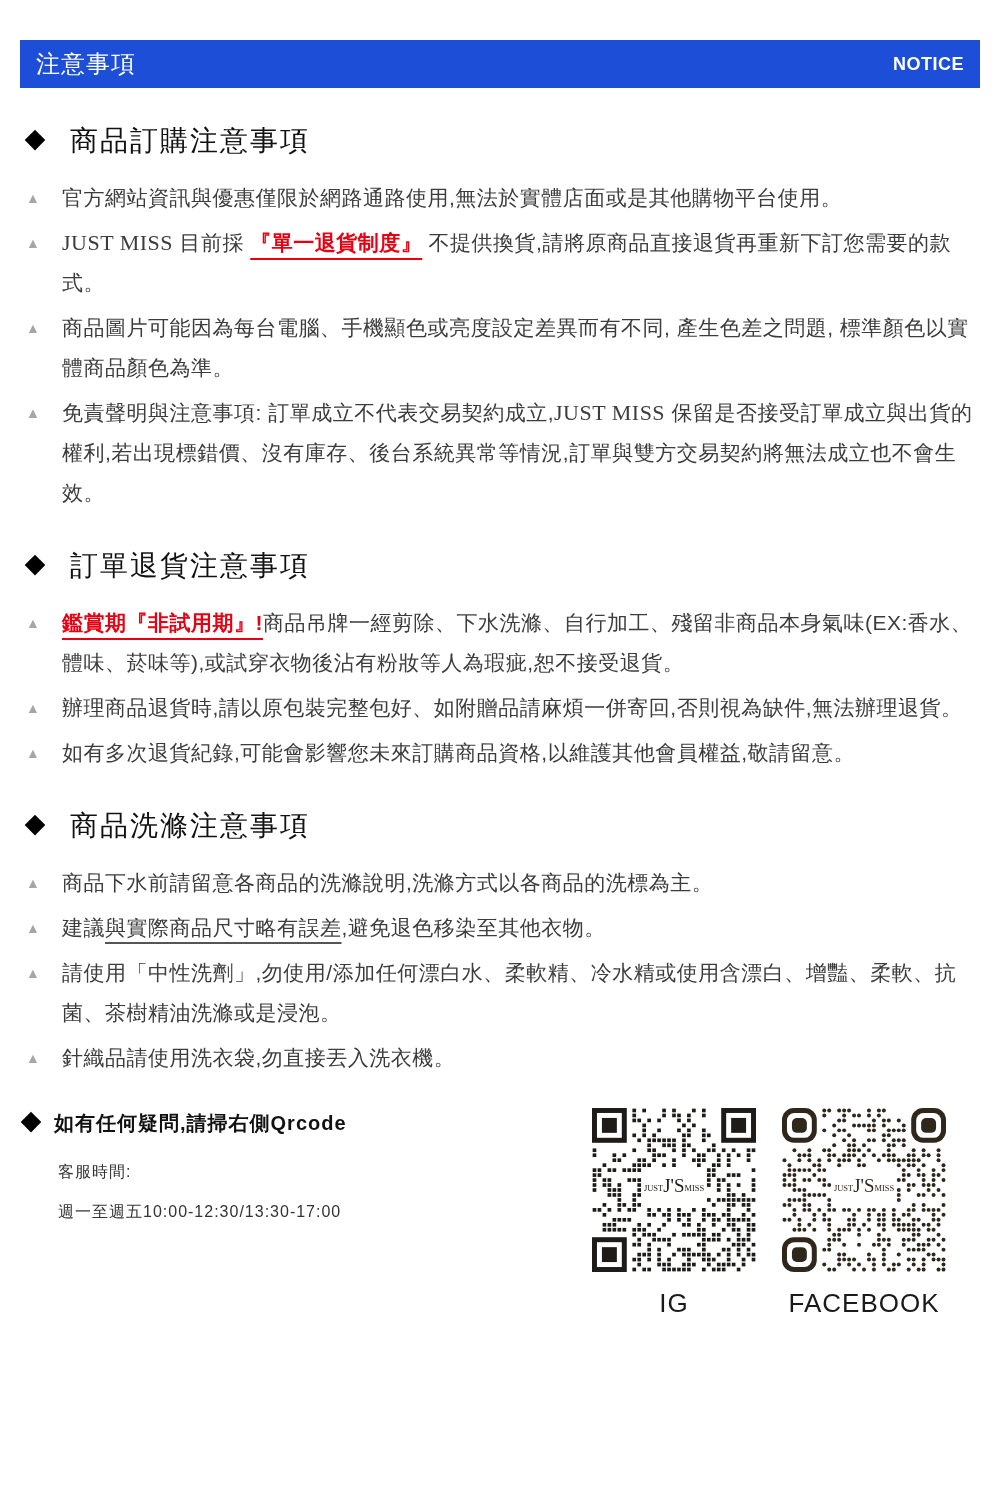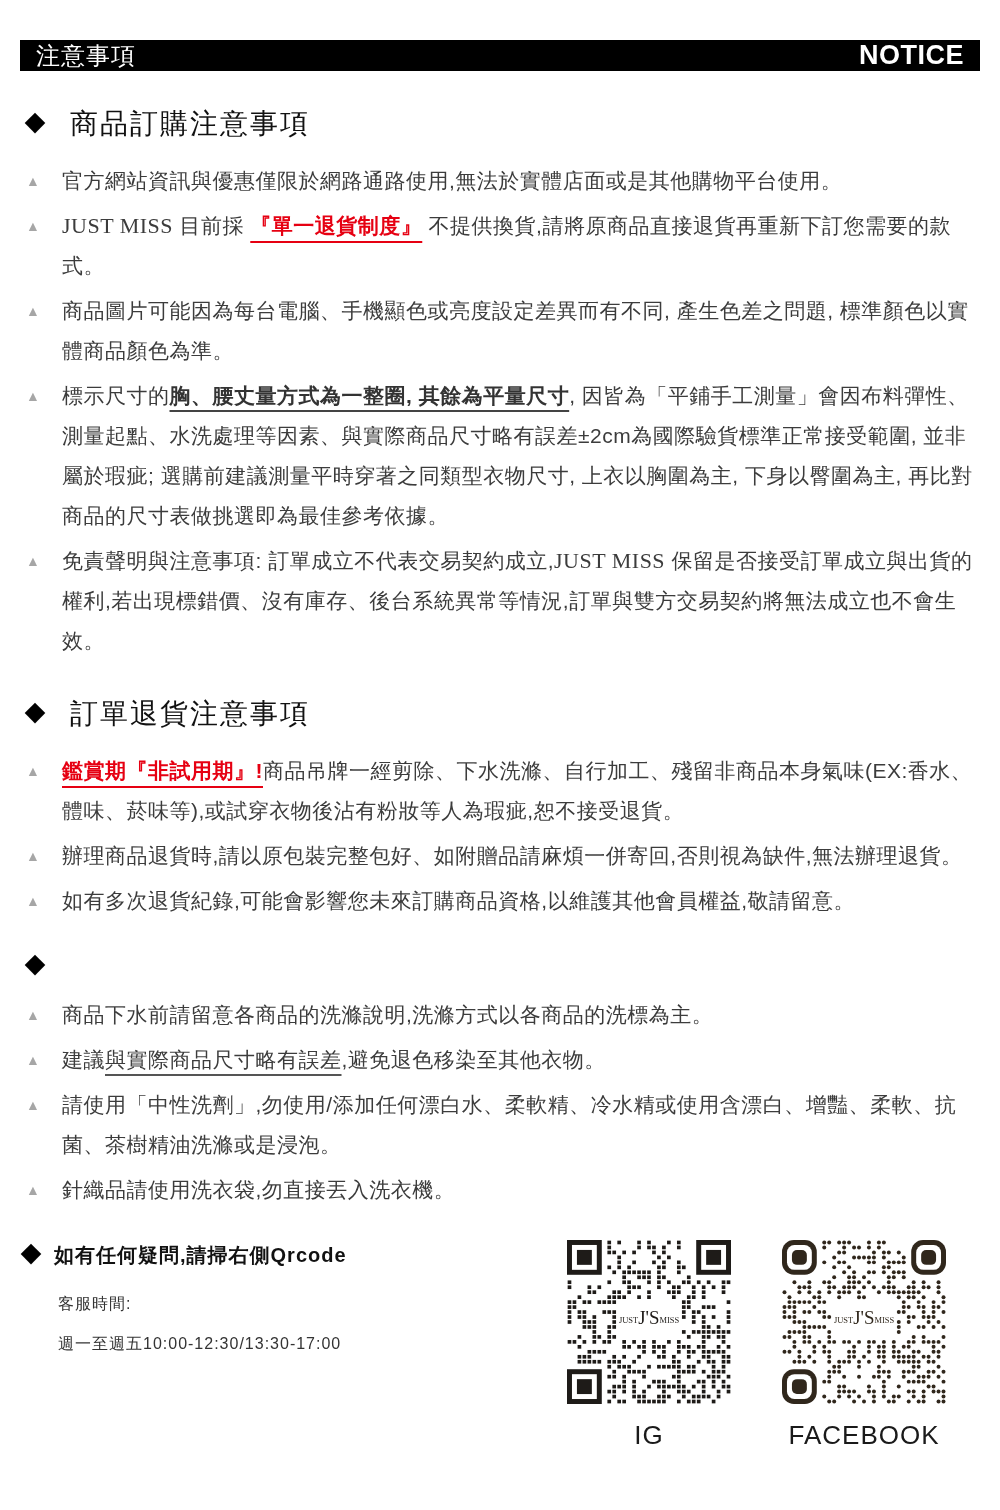--- a/index.html
+++ b/index.html
@@ -5,26 +5,26 @@
   * { margin:0; padding:0; box-sizing:border-box; }
   html,body { background:#fff; }
   body{
     width:1000px; height:1510px; margin:0 auto; position:relative;
     font-family:"Liberation Sans", sans-serif; color:#3a3a3a; overflow:hidden;
   }
   .page{ padding:40px 20px 0 20px; }
 
   
   .titlebar{
-    background:#000000; color:#fff; height:31px;
+    background:#1d4ed8; color:#fff; height:48px;
     display:flex; align-items:center; justify-content:space-between;
     padding:0 16px;
   }
   .titlebar .zh{ font-size:24px; font-weight:500; letter-spacing:1px; }
-  .titlebar .en{ font-size:27px; font-weight:700; letter-spacing:.5px; }
+  .titlebar .en{ font-size:18px; font-weight:700; letter-spacing:.5px; }
 
   
   .sec-head{
     display:flex; align-items:center; gap:12px;
     margin:34px 0 18px 4px; color:#111;
   }
   .sec-head .diamond{ font-size:22px; line-height:1; color:#000; }
   .sec-head .ht{ font-size:28px; font-weight:400; letter-spacing:2px;margin-left:12px; }
 
   
@@ -55,21 +55,21 @@
 
   
   .contact{ display:flex; margin-top:30px; }
   .contact-left{ flex:1 1 auto; }
   .c-head{ display:flex; align-items:center; gap:12px; color:#111; }
   .c-head .diamond{ font-size:22px; color:#000; }
   .c-head .ht{ font-size:20px; font-weight:700; letter-spacing:1px; }
   .c-lines{ margin-top:14px; padding-left:38px; }
   .c-lines div{ font-size:16px; line-height:40px; letter-spacing:1px; color:#333; }
 
-  .qr-wrap{ display:flex; gap:51px; padding-right:34px; }
+  .qr-wrap{ display:flex; gap:26px; padding-right:34px; }
   .qr-block{ display:flex; flex-direction:column; align-items:center; }
   .qr-box{ width:164px; height:164px; }
   .qr-label{
     margin-top:16px; font-size:26px; font-weight:500; color:#1a1a1a;
     letter-spacing:1px; text-align:right;
   }
 </style>
 </head>
 <body>
 
@@ -92,21 +92,20 @@
     <li class="item">
       <span class="tri">▲</span>
       <span class="txt"><span class="brand">JUST MISS</span><span> 目前採 </span><span class="red-u">『單一退貨制度』</span><span> 不提供換貨,請將原商品直接退貨再重新下訂您需要的款式。</span></span>
     </li>
     <li class="item">
       <span class="tri">▲</span>
       <span class="txt">商品圖片可能因為每台電腦、手機顯色或亮度設定差異而有不同, 產生色差之問題, 標準顏色以實體商品顏色為準。</span>
     </li>
     <li class="item">
       <span class="tri">▲</span>
-      <span class="txt"><span>標示尺寸的</span><span class="u-bold">胸、腰丈量方式為一整圈, 其餘為平量尺寸</span><span>, 因皆為「平鋪手工測量」會因布料彈性、測量起點、水洗處理等因素、與實際商品尺寸略有誤差±2cm為國際驗貨標準正常接受範圍, 並非屬於瑕疵; 選購前建議測量平時穿著之同類型衣物尺寸, 上衣以胸圍為主, 下身以臀圍為主, 再比對商品的尺寸表做挑選即為最佳參考依據。</span></span>
     </li>
     <li class="item">
       <span class="tri">▲</span>
       <span class="txt"><span>免責聲明與注意事項: 訂單成立不代表交易契約成立,</span><span class="brand">JUST MISS</span><span> 保留是否接受訂單成立與出貨的權利,若出現標錯價、沒有庫存、後台系統異常等情況,訂單與雙方交易契約將無法成立也不會生效。</span></span>
     </li>
   </ul>
 
   <div class="sec-head">
     <span class="diamond">◆</span>
     <span class="ht">訂單退貨注意事項</span>
@@ -121,20 +120,21 @@
       <span class="txt">辦理商品退貨時,請以原包裝完整包好、如附贈品請麻煩一併寄回,否則視為缺件,無法辦理退貨。</span>
     </li>
     <li class="item">
       <span class="tri">▲</span>
       <span class="txt">如有多次退貨紀錄,可能會影響您未來訂購商品資格,以維護其他會員權益,敬請留意。</span>
     </li>
   </ul>
 
   <div class="sec-head">
     <span class="diamond">◆</span>
+    <span class="ht">商品洗滌注意事項</span>
   </div>
   <ul class="notice">
     <li class="item">
       <span class="tri">▲</span>
       <span class="txt">商品下水前請留意各商品的洗滌說明,洗滌方式以各商品的洗標為主。</span>
     </li>
     <li class="item">
       <span class="tri">▲</span>
       <span class="txt"><span>建議</span><span class="u">與實際商品尺寸略有誤差</span><span>,避免退色移染至其他衣物。</span></span>
     </li>

